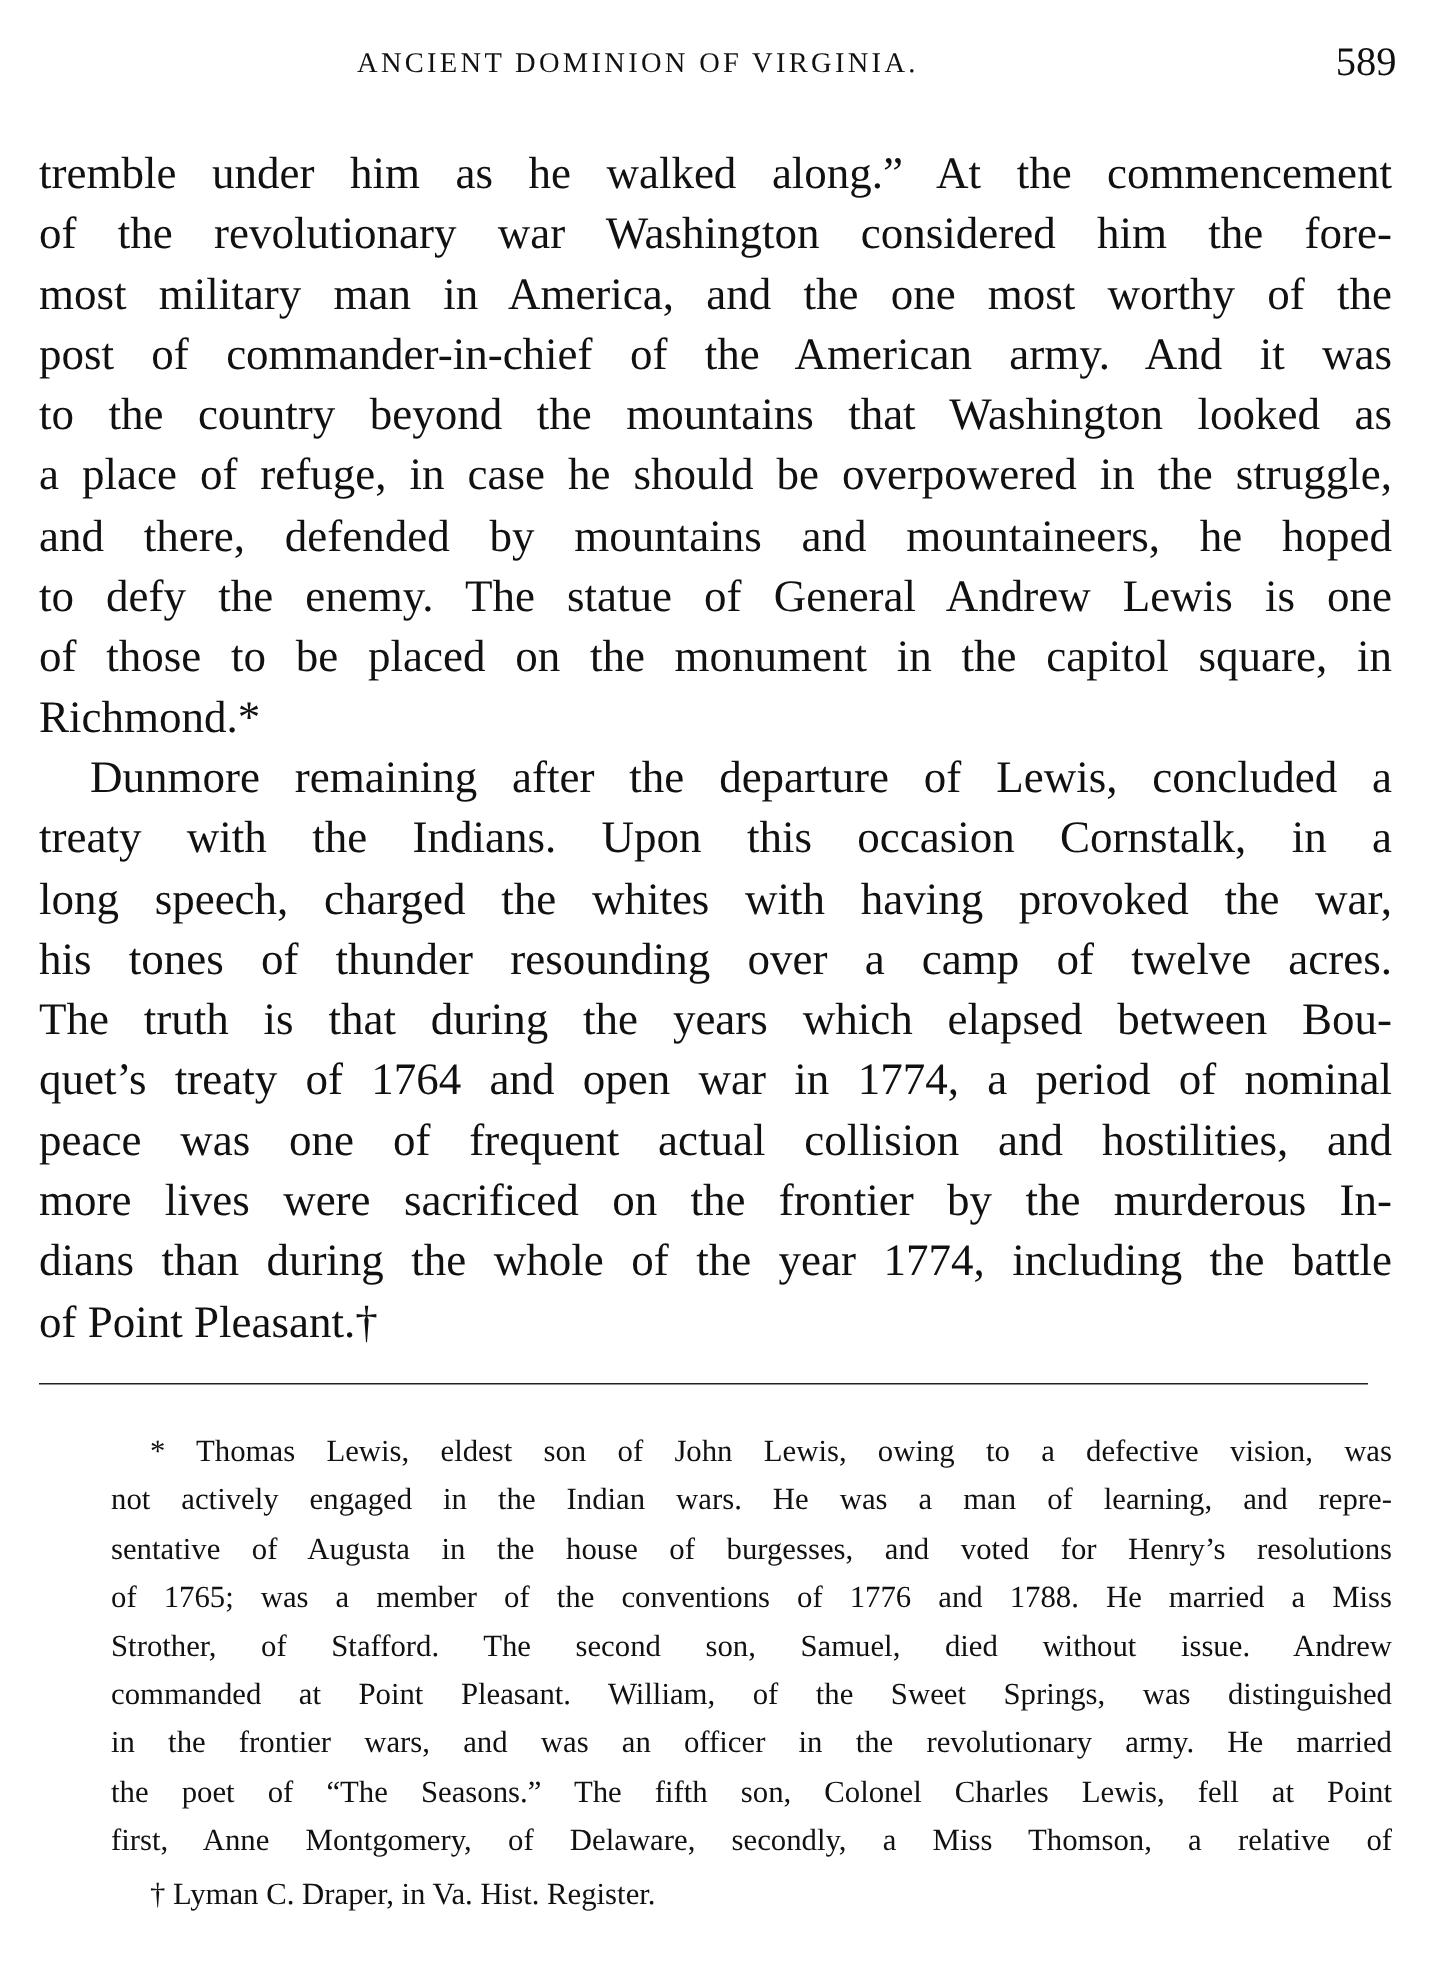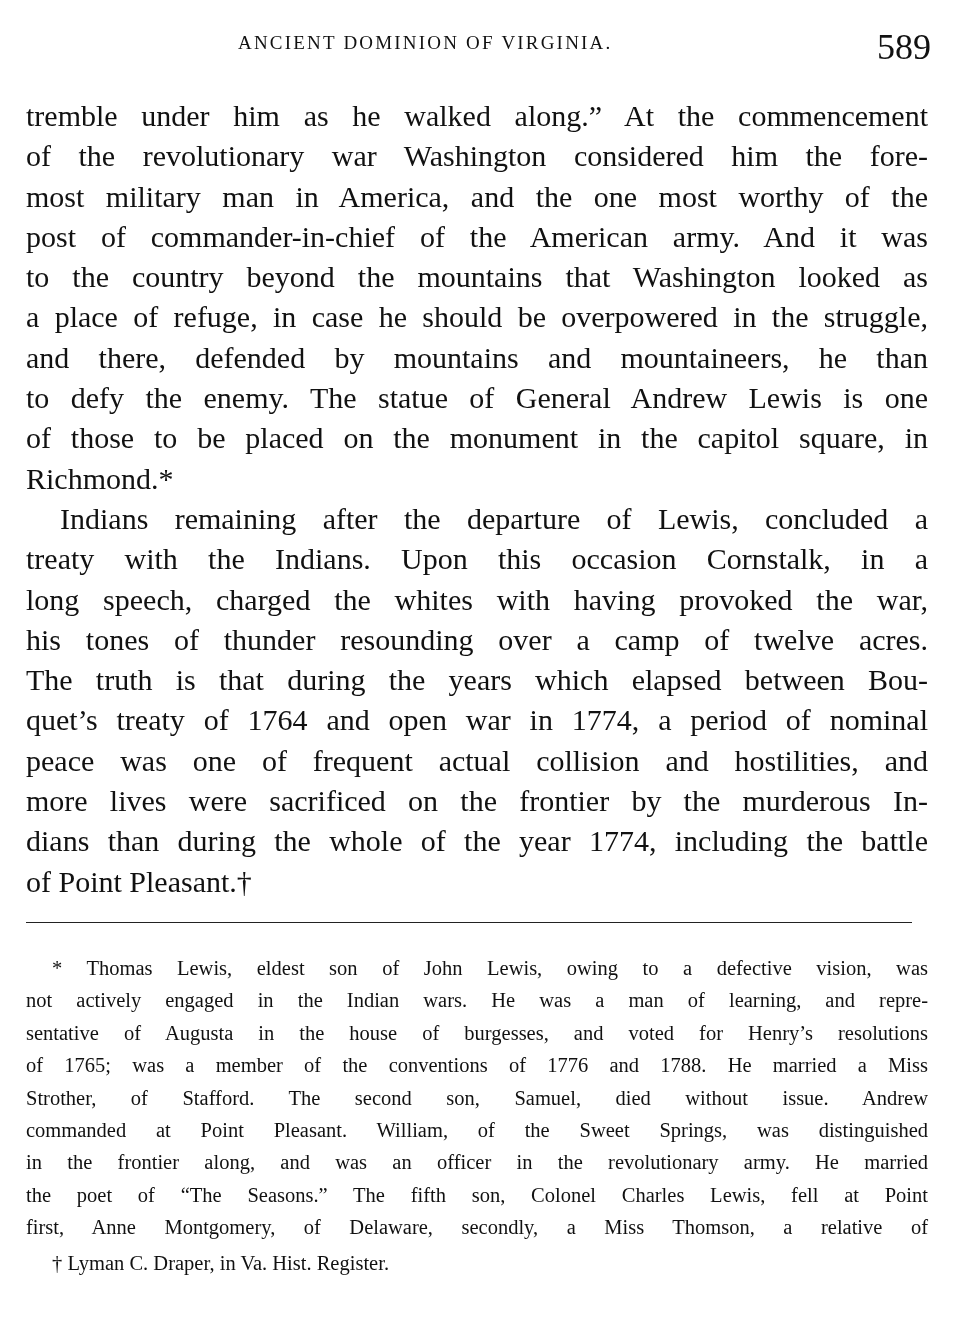--- a/index.html
+++ b/index.html
@@ -35,21 +35,21 @@
       font-size: 20px;
       letter-spacing: 2.2px;
       font-variant: small-caps;
       text-transform: uppercase;
       font-size: 19px;
     }
     .page-number {
       position: absolute;
       right: 38px;
       top: 0px;
-      font-size: 36px;
+      font-size: 27px;
     }
     .body-text {
       position: absolute;
       left: 26px;
       top: 96px;
       width: 902px;
       font-size: 30px;
       line-height: 40.3px;
     }
     .line {
@@ -80,20 +80,21 @@
       width: 902px;
       font-size: 20.5px;
       line-height: 32.4px;
     }
     .fline {
       display: block;
       white-space: nowrap;
       text-align: justify;
       text-align-last: justify;
       height: 32.4px;
+      margin-left: 48px;
     }
     .fline.last { text-align-last: left; }
     .fline.indent { padding-left: 26px; }
     .footnote-gap { height: 3px; }
   </style>
 </head>
 <body>
 
 <div class="page">
 
@@ -103,27 +104,27 @@
   </div>
 
   <div class="body-text">
     <div>
       <span class="line">tremble under him as he walked along.”  At the commencement</span>
       <span class="line">of the revolutionary war Washington considered him the fore-</span>
       <span class="line">most military man in America, and the one most worthy of the</span>
       <span class="line">post of commander-in-chief of the American army.  And it was</span>
       <span class="line">to the country beyond the mountains that Washington looked as</span>
       <span class="line">a place of refuge, in case he should be overpowered in the struggle,</span>
-      <span class="line">and there, defended by mountains and mountaineers, he than</span>
+      <span class="line">and there, defended by mountains and mountaineers, he hoped</span>
       <span class="line">to defy the enemy.  The statue of General Andrew Lewis is one</span>
       <span class="line">of those to be placed on the monument in the capitol square, in</span>
       <span class="line last">Richmond.*</span>
     </div>
     <div>
-      <span class="line indent">Indians remaining after the departure of Lewis, concluded a</span>
+      <span class="line indent">Dunmore remaining after the departure of Lewis, concluded a</span>
       <span class="line">treaty with the Indians.  Upon this occasion Cornstalk, in a</span>
       <span class="line">long speech, charged the whites with having provoked the war,</span>
       <span class="line">his tones of thunder resounding over a camp of twelve acres.</span>
       <span class="line">The truth is that during the years which elapsed between Bou-</span>
       <span class="line">quet’s treaty of 1764 and open war in 1774, a period of nominal</span>
       <span class="line">peace was one of frequent actual collision and hostilities, and</span>
       <span class="line">more lives were sacrificed on the frontier by the murderous In-</span>
       <span class="line">dians than during the whole of the year 1774, including the battle</span>
       <span class="line last">of Point Pleasant.†</span>
     </div>
@@ -132,21 +133,21 @@
   <div class="rule"></div>
 
   <div class="footnotes">
     <div>
       <span class="fline indent">* Thomas Lewis, eldest son of John Lewis, owing to a defective vision, was</span>
       <span class="fline">not actively engaged in the Indian wars.  He was a man of learning, and repre-</span>
       <span class="fline">sentative of Augusta in the house of burgesses, and voted for Henry’s resolutions</span>
       <span class="fline">of 1765; was a member of the conventions of 1776 and 1788.  He married a Miss</span>
       <span class="fline">Strother, of Stafford.  The second son, Samuel, died without issue.  Andrew</span>
       <span class="fline">commanded at Point Pleasant.  William, of the Sweet Springs, was distinguished</span>
-      <span class="fline">in the frontier along, and was an officer in the revolutionary army.  He married</span>
+      <span class="fline">in the frontier wars, and was an officer in the revolutionary army.  He married</span>
       <span class="fline">the poet of “The Seasons.”  The fifth son, Colonel Charles Lewis, fell at Point</span>
       <span class="fline">first, Anne Montgomery, of Delaware, secondly, a Miss Thomson, a relative of</span>
     </div>
     <div class="footnote-gap"></div>
     <div>
       <span class="fline indent last">† Lyman C. Draper, in Va. Hist. Register.</span>
     </div>
   </div>
 
 </div>

